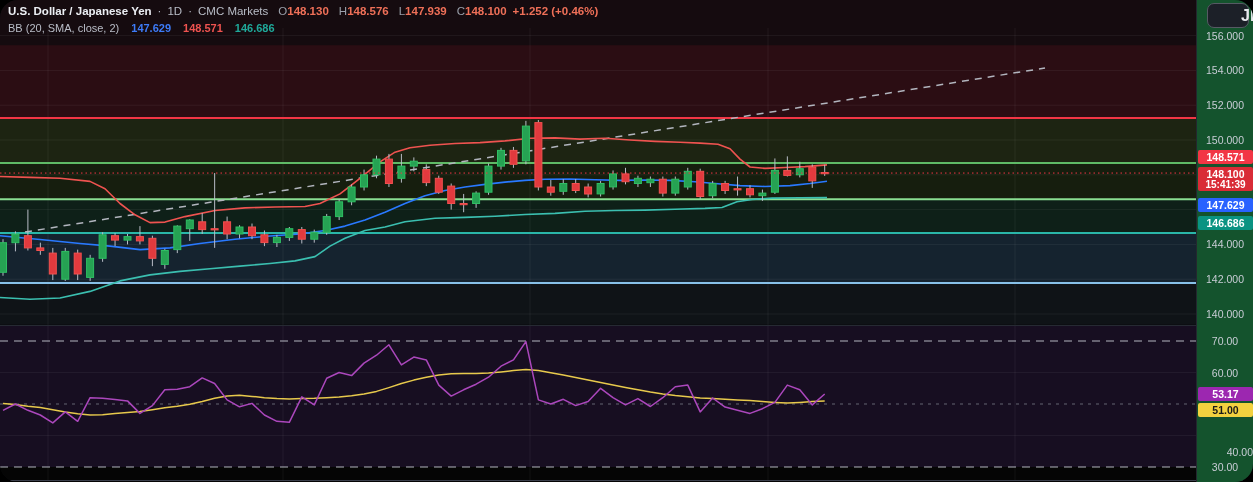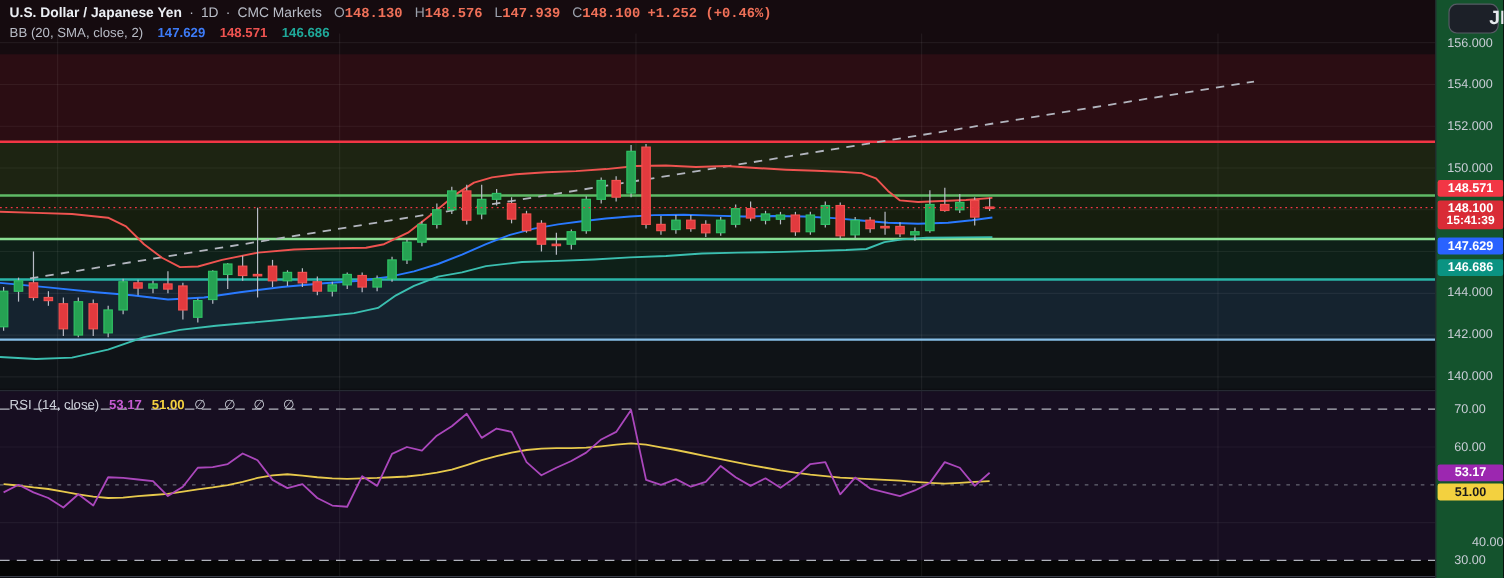--- a/index.html
+++ b/index.html
@@ -1,31 +1,31 @@
 <!DOCTYPE html>
 <html><head>
 <meta charset="utf-8">
 <style>
   * { margin:0; padding:0; box-sizing:border-box; }
   html,body { background:#000; }
   #app {
     position:relative; width:1253px; height:482px; overflow:hidden;
-    background:#0c0e12; font-family:"Liberation Sans", sans-serif;
+    background:#0c0e12; font-family:"Liberation Sans", sans-serif;border-radius:18px;
     -webkit-font-smoothing:antialiased;
   }
   #chart-svg { position:absolute; left:0; top:0; }
   .legend {
     position:absolute; left:8px; top:4px; z-index:5;
     font-size:11.5px; color:#dde0e6; white-space:nowrap;
   }
   .legend .row { display:flex; align-items:center; gap:6px; height:14px; }
   .legend .sym { font-weight:700; color:#eceff4; }
   .legend .dim { color:#b9bdc7; }
   .legend .pfx { color:#9aa0ab; margin-left:4px; }
-  .legend .val { font-weight:600;font-family:Liberation Mono, monospace; }
+  .legend .val { font-weight:600; }
   .ohlc-dn { color:#ef7058; }
   .legend .row2 { margin-top:3px; font-size:11px; }
   .bbv { font-weight:600; margin-left:6px; }
   #rsi-legend {
     position:absolute; left:8px; top:331px; z-index:5;
     font-size:11px; color:#cfd3dc; white-space:nowrap;
   }
   #rsi-legend span { margin-right:5px; }
   .rsi-v1 { color:#c45ad0; font-weight:700; }
   .rsi-v2 { color:#f3d13f; font-weight:700; }
@@ -262,26 +262,20 @@
       <span class="val ohlc-dn">+1.252 (+0.46%)</span>
     </div>
     <div class="row row2">
       <span class="dim">BB (20, SMA, close, 2)</span>
       <span class="bbv" style="color:#3d7bf7">147.629</span>
       <span class="bbv" style="color:#ef5350">148.571</span>
       <span class="bbv" style="color:#1fa99a">146.686</span>
     </div>
   </div>
 
-  <div id="rsi-legend">
-    <span>RSI</span><span class="dim">(14, close)</span>
-    <span class="rsi-v1">53.17</span>
-    <span class="rsi-v2">51.00</span>
-    <span class="rsi-empty">∅ ∅ ∅ ∅</span>
-  </div>
 
   <button id="jpy-btn">JPY</button>
 
   <div id="price-axis">
       <div class="ax-label" style="top: 29.6px;">156.000</div>
       <div class="ax-label" style="top: 64.4px;">154.000</div>
       <div class="ax-label" style="top: 99.2px;">152.000</div>
       <div class="ax-label" style="top: 134px;">150.000</div>
       <div class="ax-label" style="top: 238.4px;">144.000</div>
       <div class="ax-label" style="top: 273.2px;">142.000</div>

